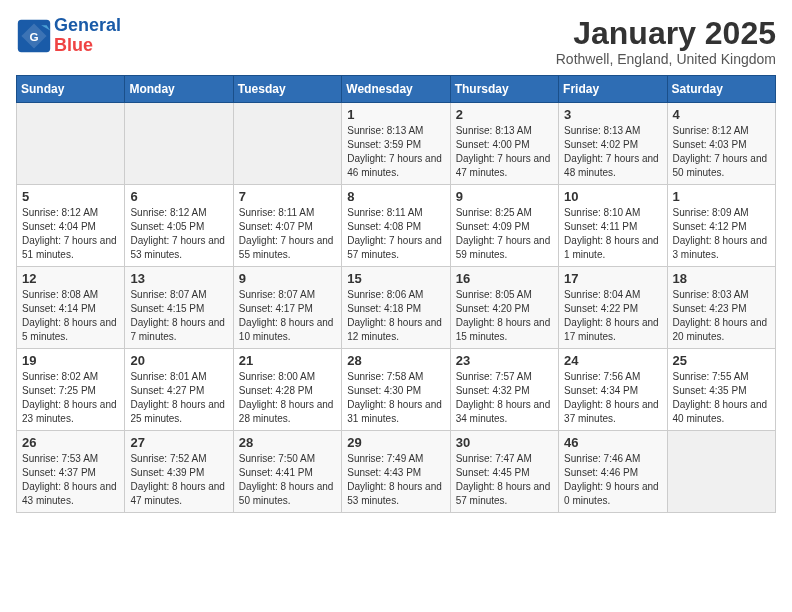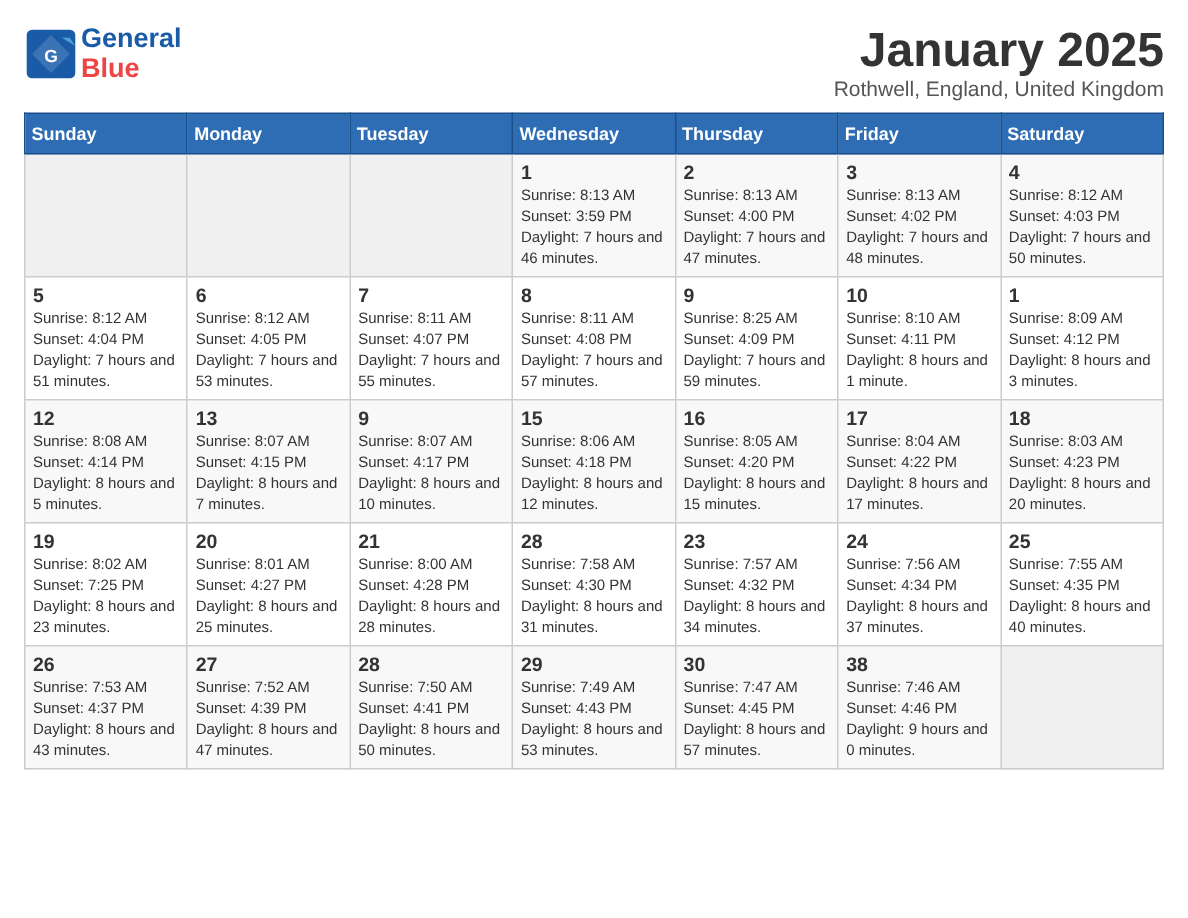--- a/index.html
+++ b/index.html
@@ -318,21 +318,21 @@
 Sunset: 4:43 PM
 Daylight: 8 hours and 53 minutes.</div>
         </td>
         <td>
           <span class="day-num">30</span>
           <div class="day-info">Sunrise: 7:47 AM
 Sunset: 4:45 PM
 Daylight: 8 hours and 57 minutes.</div>
         </td>
         <td>
-          <span class="day-num">38</span>
+          <span class="day-num">46</span>
           <div class="day-info">Sunrise: 7:46 AM
 Sunset: 4:46 PM
 Daylight: 9 hours and 0 minutes.</div>
         </td>
         <td class="empty-cell"></td>
       </tr>
     </tbody>
 </table>
 
 </body></html>

